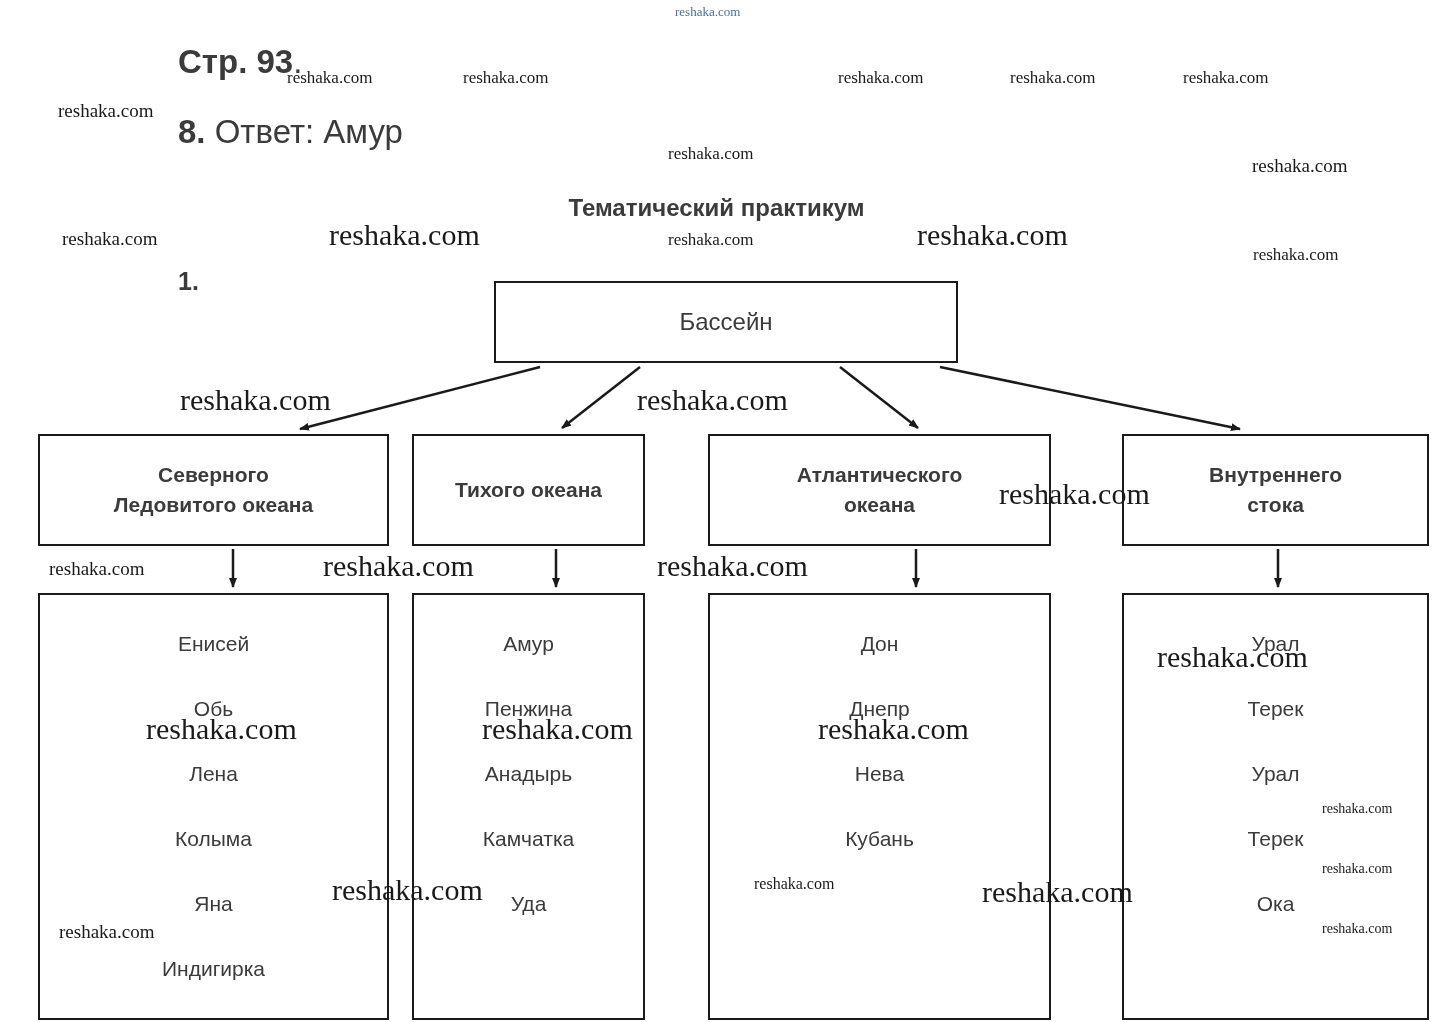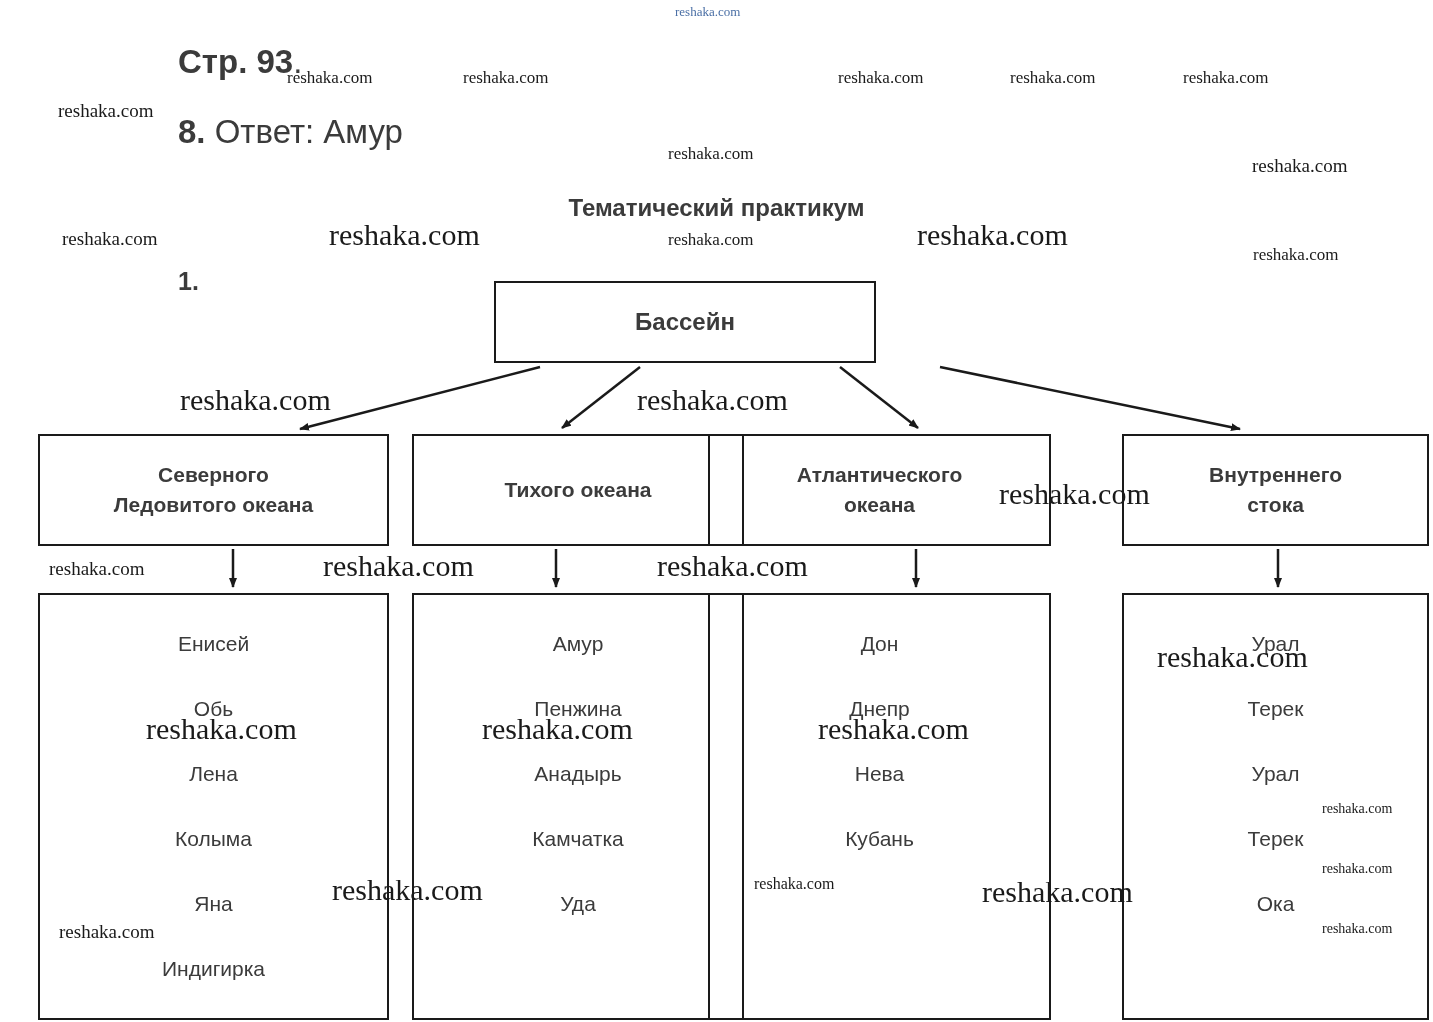--- a/index.html
+++ b/index.html
@@ -78,27 +78,27 @@
   
   .box {
     position: absolute;
     border: 2px solid #1a1a1a;
     box-sizing: border-box;
     background: transparent;
   }
   .box-root {
     left: 494px;
     top: 281px;
-    width: 382px;
+    width: 464px;
     height: 82px;
     display: flex;
     align-items: center;
     justify-content: center;
     font-size: 24px;
-    font-weight: bold;
+    font-weight: normal;
     color: #3b3b3b;
   }
   .box-mid {
     top: 434px;
     height: 112px;
     display: flex;
     align-items: center;
     justify-content: center;
     text-align: center;
     font-size: 21px;
@@ -117,21 +117,21 @@
   }
   .box-list .river {
     text-align: center;
     padding: 0;
     height: 65px;
     line-height: 65px;
     white-space: nowrap;
   }
 
   .col0 { left: 4px;    width: 351px; margin-left: 34px; }
-  .col1 { left: 412px;  width: 332px; align-items: center; }
+  .col1 { left: 412px;  width: 233px; align-items: center; }
   .col2 { left: 708px;  width: 343px; }
   .col3 { left: 1122px; width: 307px; }
 
   
   .arrows {
     position: absolute;
     left: 0; top: 0;
     width: 1433px;
     height: 1022px;
     pointer-events: none;

